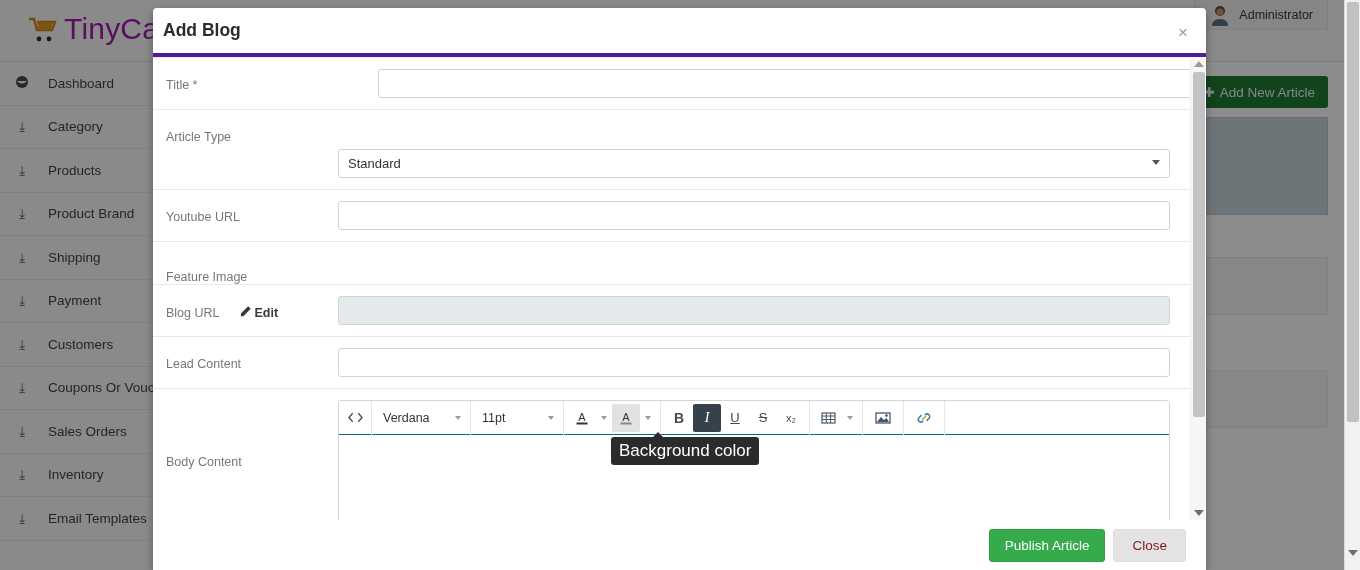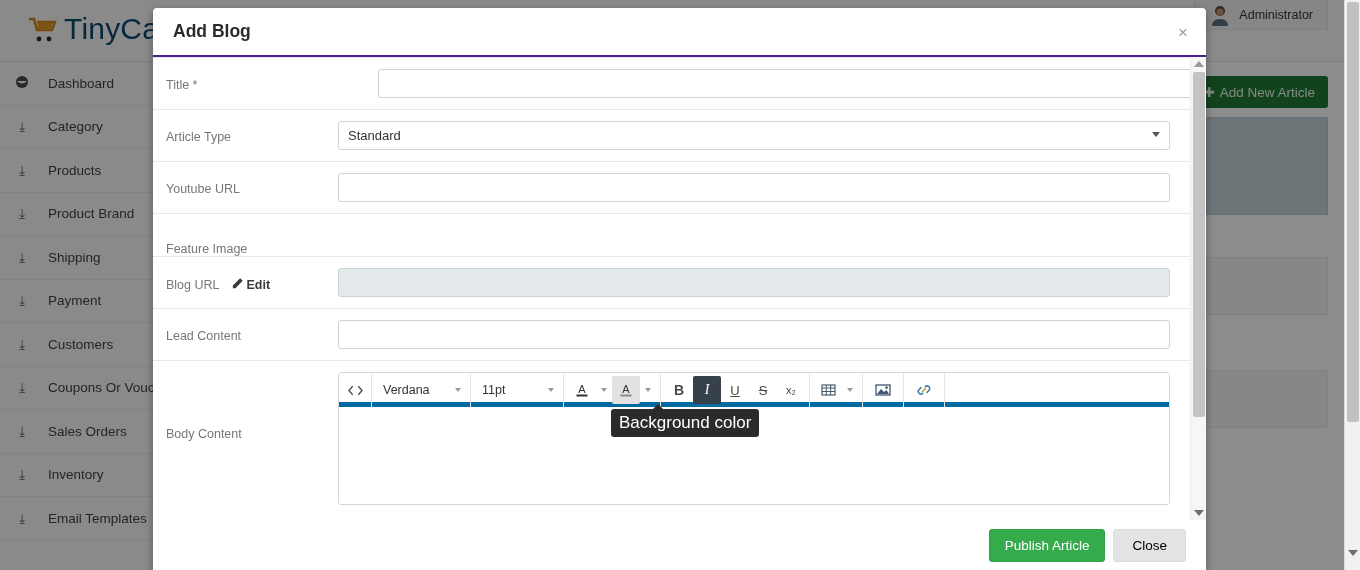--- a/index.html
+++ b/index.html
@@ -22,21 +22,21 @@
     width: 1360px; height: 62px;
     background: #fcfcfc;
     border-bottom: 1px solid #e2e2e2;
   }
   #brand {
     position: absolute; left: 26px; top: 12px;
     display: flex; align-items: center; gap: 6px;
   }
   #brand .cart-icon { width: 32px; height: 30px; position: relative; display:block; }
   #brand .brand-text {
-    font-size: 30px; color: #0c4a6e; letter-spacing: .2px;
+    font-size: 30px; color: #a21caf; letter-spacing: .2px;
     font-family: "Liberation Sans", sans-serif;
   }
   #user-box {
     position: absolute; right: 32px; top: 0;
     height: 30px; display: flex; align-items: center; gap: 8px;
     padding: 0 14px;
     background: #f4f4f4; border: 1px solid #e7e7e7; border-top: none;
   }
   #user-box .avatar { width: 22px; height: 22px; display:block; }
   #user-box .uname { font-size: 12.5px; color: #333; }
@@ -115,23 +115,23 @@
     position: absolute; left: 153px; top: 8px;
     width: 1053px; height: 562px;
     background: #ffffff;
     border-radius: 4px 4px 0 0;
     box-shadow: 0 3px 9px rgba(0,0,0,.35);
     display: flex; flex-direction: column;
     overflow: hidden;
   }
   #modal-header {
     height: 49px; flex: 0 0 49px;
-    border-bottom: 2px solid #4c1d95;
+    border-bottom: 4px solid #4c1d95;
     display: flex; align-items: center;
-    padding: 0 20px;
+    padding: 0 10px;
     position: relative;
   }
   #modal-title { font-size: 17.5px; color: #2b2b2b; font-weight: bold; }
   #modal-close {
     position: absolute; right: 18px; top: 16px;
     font-size: 17px; color: #9a9a9a; line-height: 1;
     background: none; border: none; padding: 0;
     font-family: "Liberation Sans", sans-serif;
   }
 
@@ -177,20 +177,21 @@
   .txt-input.readonly { background: #e4e9ec; border-color: #ccd4da; }
   .select-input {
     width: 832px; height: 29px;
     border: 1px solid #ccd4da; border-radius: 3px;
     background: #fff;
     font-size: 13px; color: #333;
     padding: 0 9px;
     font-family: "Liberation Sans", sans-serif;
     appearance: none; -webkit-appearance: none;
     display: block;
+    margin-top: 28px;
   }
   .select-wrap { position: relative; width: 832px; }
   .select-caret {
     position: absolute; right: 10px; top: 11px;
     width: 0; height: 0;
     border-left: 4px solid transparent;
     border-right: 4px solid transparent;
     border-top: 5px solid #555;
     pointer-events: none;
   }
@@ -204,36 +205,36 @@
   }
   .file-btn {
     background: #efefef; border: 1px solid #a6a6a6; border-radius: 3px;
     font-size: 12.5px; color: #1a1a1a;
     padding: 3px 8px;
     font-family: "Liberation Sans", sans-serif;
   }
   .file-status { font-size: 12.5px; color: #2b2b2b; }
   .file-hint { font-size: 11.5px; color: #8b8b8b; margin-top: 7px; margin-left: 2px; }
 
-  .blog-url-label { display: flex; align-items: center; gap: 12px; }
+  .blog-url-label { display: flex; align-items: center; gap: 20px; }
   .blog-url-label .edit-link {
     font-size: 12.5px; color: #3a3a3a; font-weight: bold;
     display: flex; align-items: center; gap: 3px;
   }
 
   
   .editor {
     width: 832px;
     border: 1px solid #d2d6da; border-radius: 3px;
     background: #fff;
   }
   .editor-toolbar {
     height: 34px;
-    border-bottom: 5px solid #0369a1;
-    display: flex; 
+    border-bottom: 1px solid #0369a1;
+    display: flex; align-items: center;
     background: #fff;
     position: relative;
   }
   .tb-group {
     display: flex; align-items: center; height: 34px;
     border-right: 1px solid #e7e7e7;
     padding: 0 2px;
   }
   .tb-group:last-child { border-right: none; }
   .tb-btn {
@@ -312,21 +313,21 @@
     gap: 8px; padding: 0 20px;
     background: #fff;
   }
   .btn-publish {
     background: #36ab4c; color: #fff;
     border: 1px solid #32a047; border-radius: 3px;
     font-size: 13.5px; padding: 8px 15px;
     font-family: "Liberation Sans", sans-serif;
   }
   .btn-close {
-    background: #e3e3e3; color: #000000;
+    background: #e3e3e3; color: #7f1d1d;
     border: 1px solid #dcdcdc; border-radius: 3px;
     font-size: 13.5px; padding: 8px 18px;
     font-family: "Liberation Sans", sans-serif;
   }
 </style>
 </head>
 <body>
 
 <div id="app-background">
 

